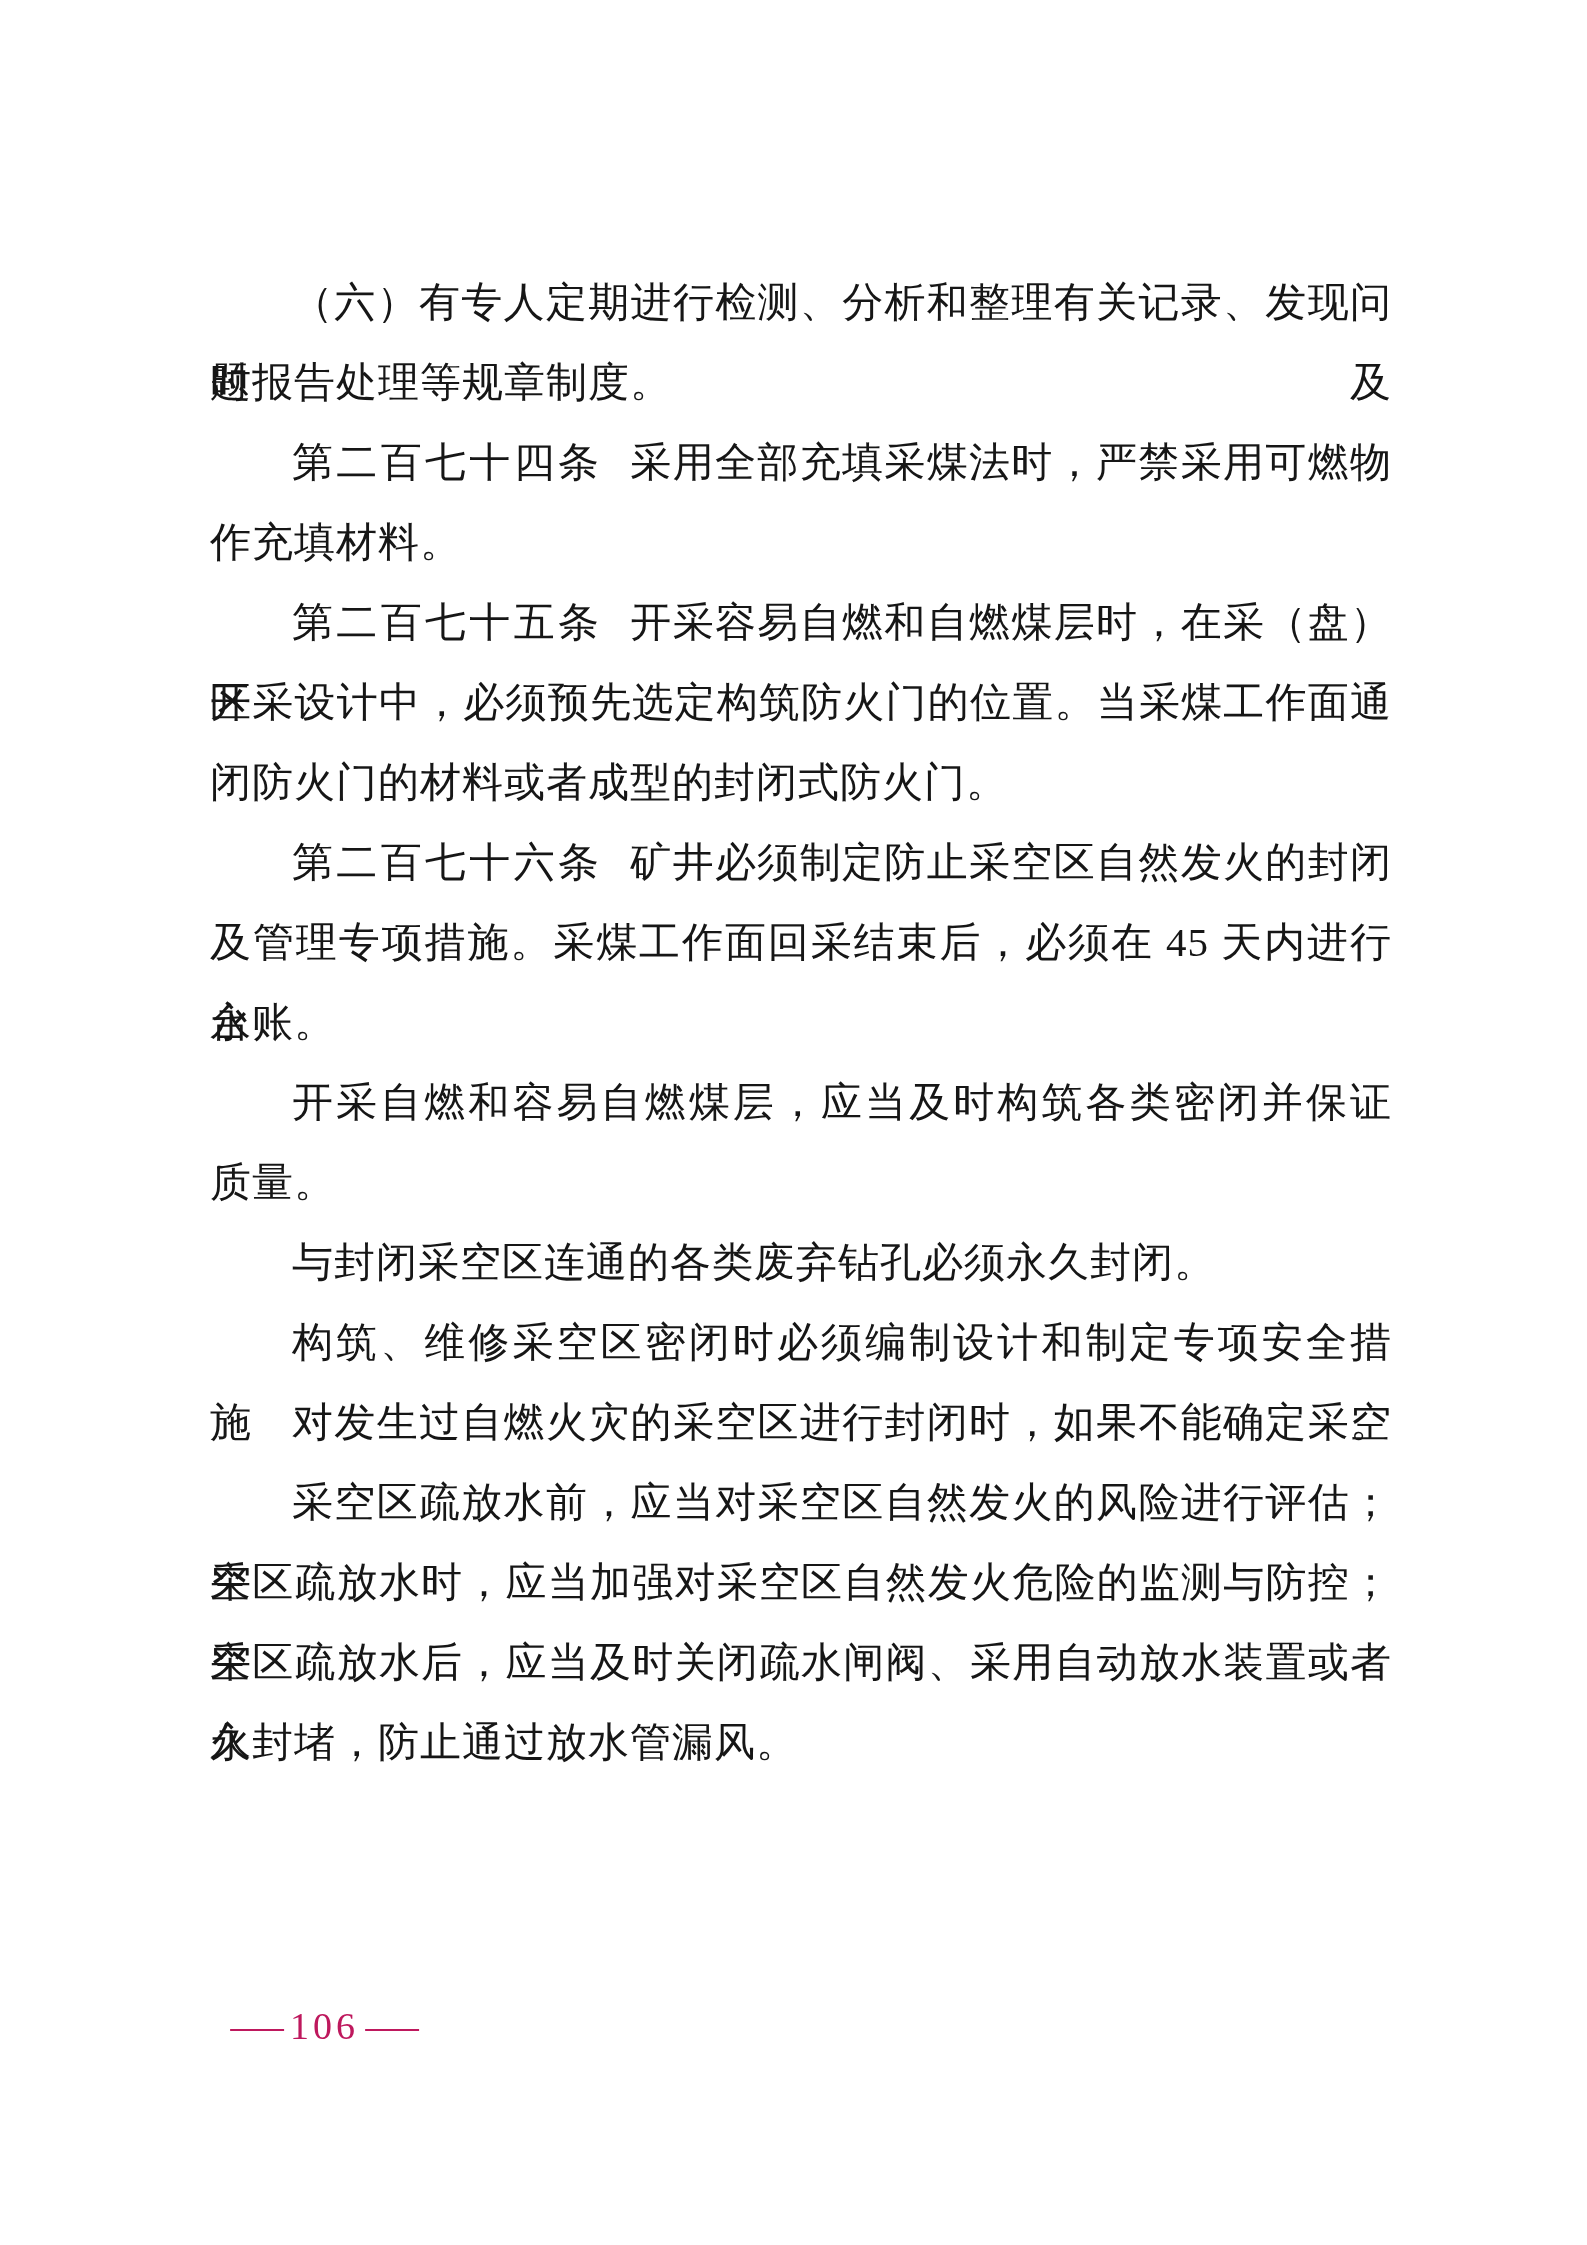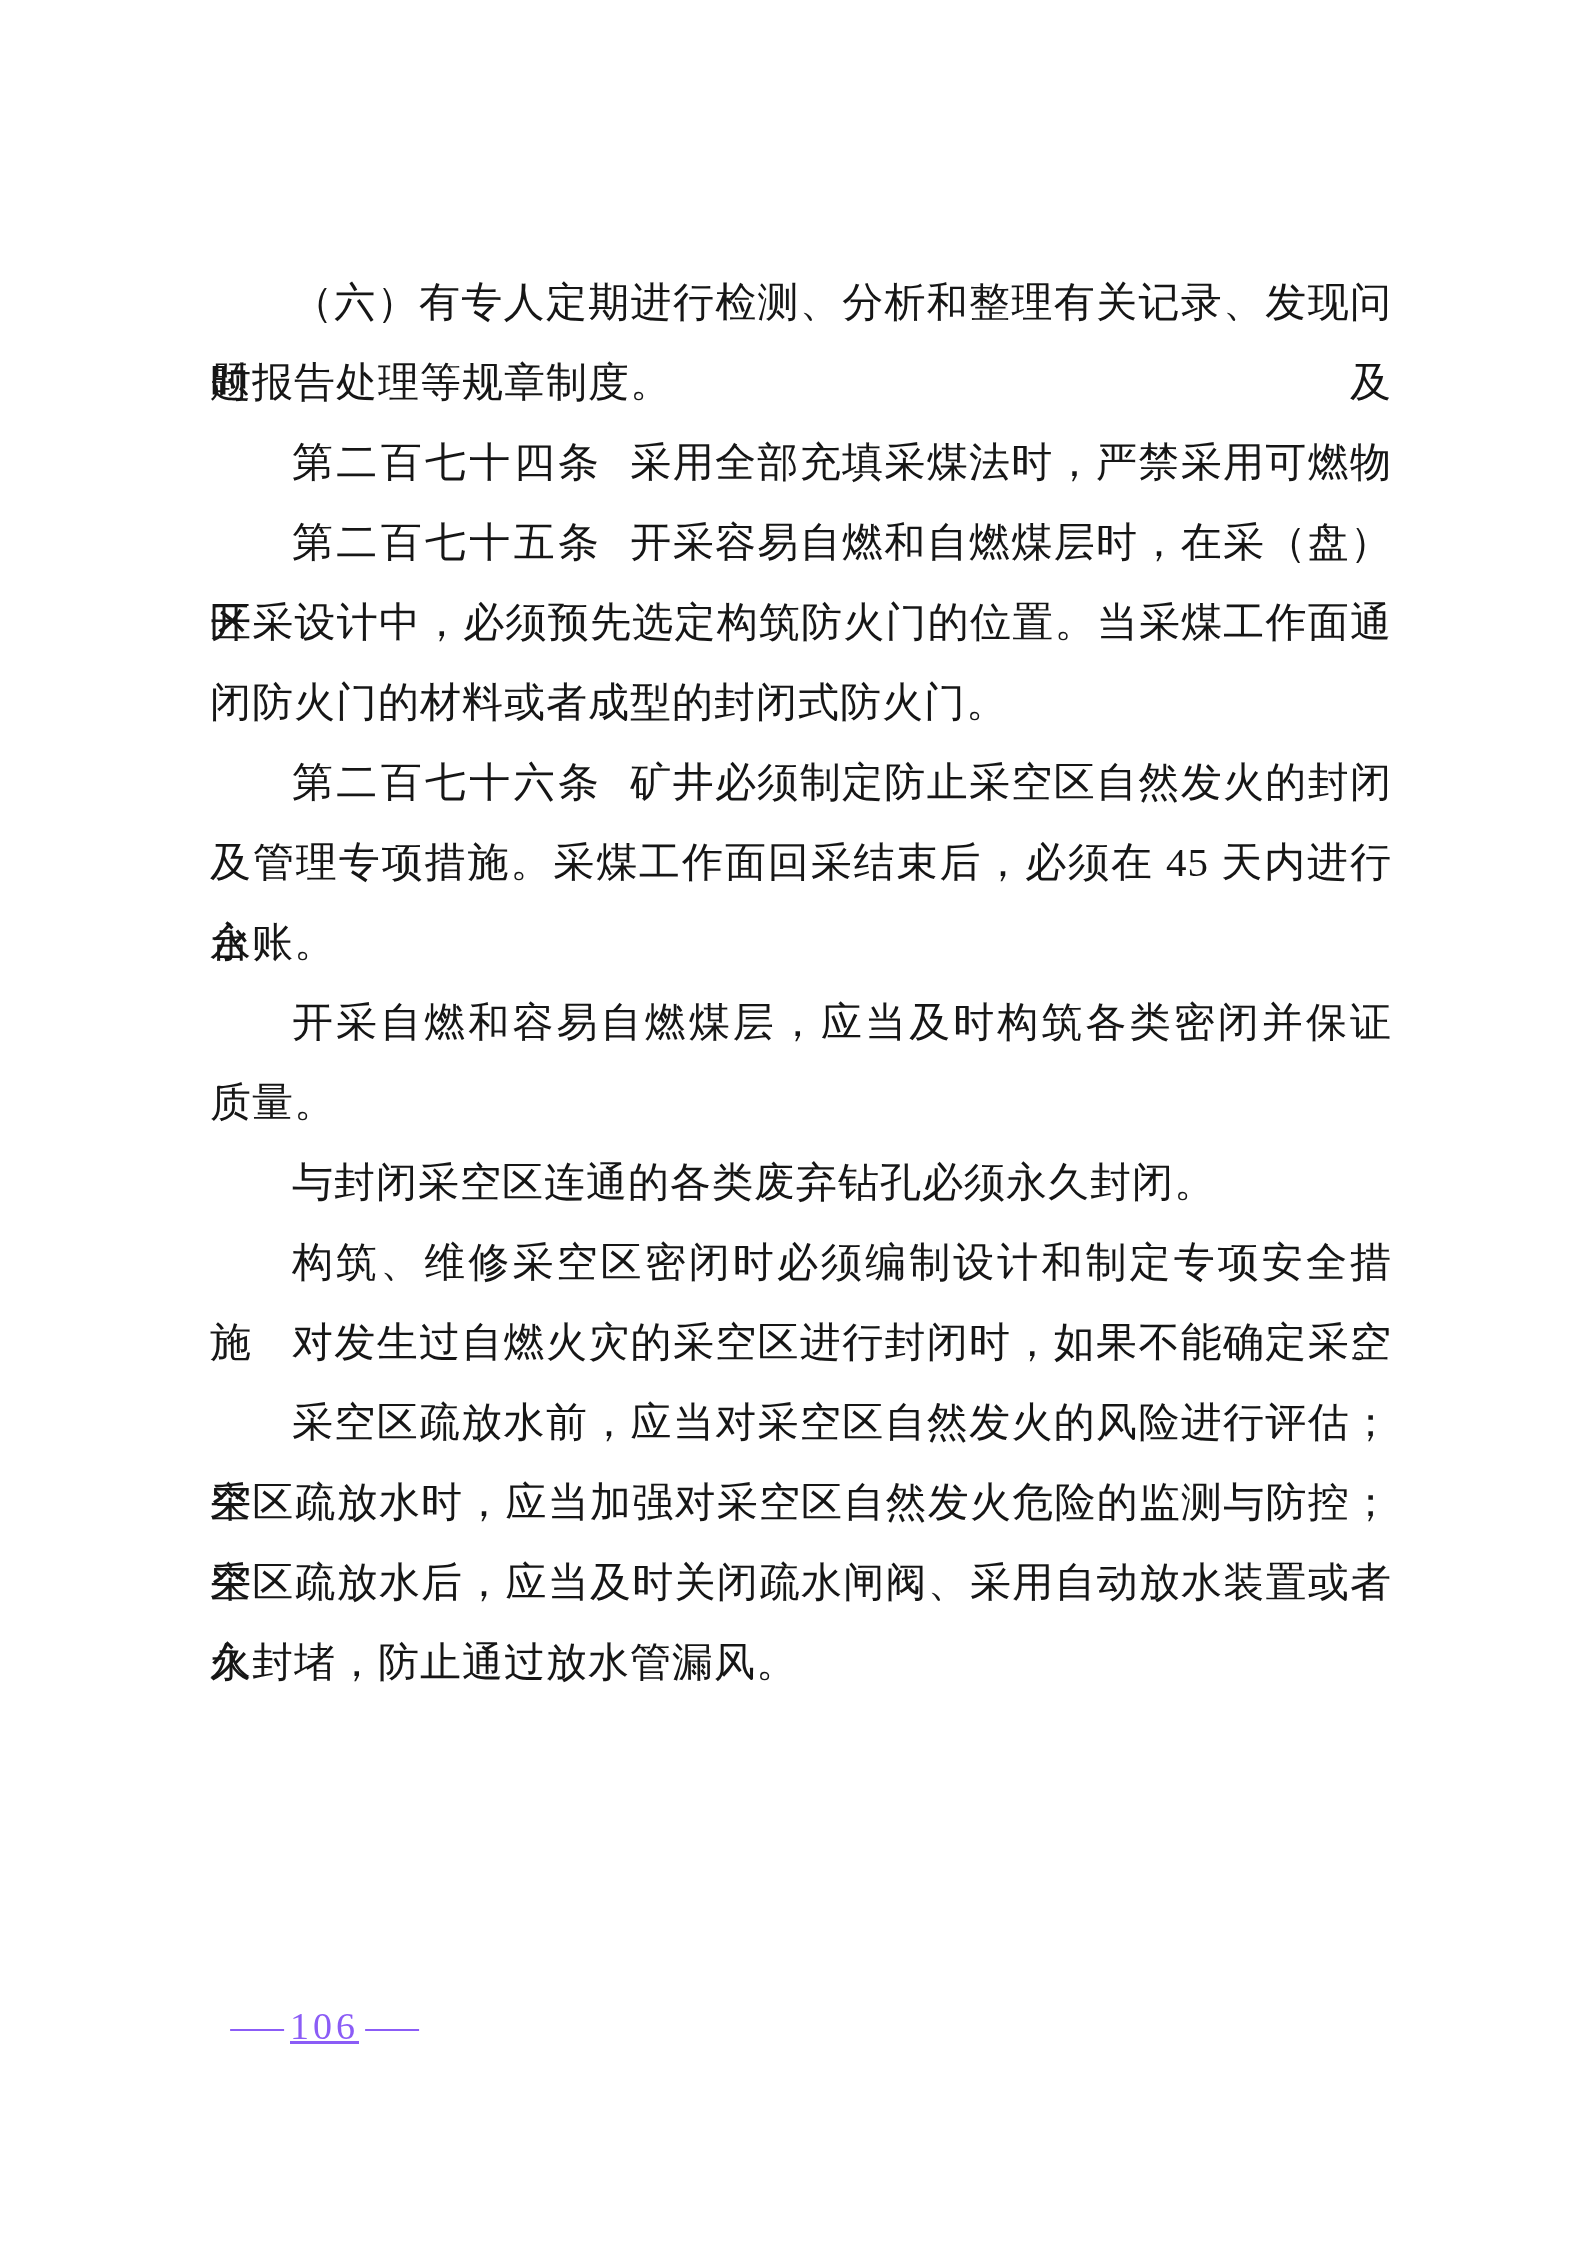--- a/index.html
+++ b/index.html
@@ -43,22 +43,21 @@
     margin-right: 28px;
     letter-spacing: 3px;
   }
   .footer {
     position: absolute;
     left: 224px;
     top: 1998px;
     font-size: 38px;
     line-height: 56px;
     font-family: "Liberation Serif", "DejaVu Serif", serif;
-    color: #8b5cf6;
-    text-decoration: underline;
+    color: #be185d;
   }
   .footer .dash {
     display: inline-block;
     margin: 0 14px;
     transform: scaleX(1.4);
   }
   .footer .num {
     letter-spacing: 4px;
   }
 </style>
@@ -66,20 +65,21 @@
 <body>
 
 <div class="page">
 
   <div class="textblock">
 
     <div class="ln indent fill"><span>（六）有专人定期进行检测、分析和整理有关记录、发现问题及</span></div>
     <div class="ln"><span>时报告处理等规章制度。</span></div>
 
     <div class="ln indent fill"><span class="art">第二百七十四条</span><span>采用全部充填采煤法时，严禁采用可燃物</span></div>
+    <div class="ln"><span>作充填材料。</span></div>
 
     <div class="ln indent fill"><span class="art">第二百七十五条</span><span>开采容易自燃和自燃煤层时，在采（盘）区</span></div>
     <div class="ln fill"><span>开采设计中，必须预先选定构筑防火门的位置。当采煤工作面通</span></div>
     <div class="ln"><span>闭防火门的材料或者成型的封闭式防火门。</span></div>
 
     <div class="ln indent fill"><span class="art">第二百七十六条</span><span>矿井必须制定防止采空区自然发火的封闭</span></div>
     <div class="ln fill"><span>及管理专项措施。采煤工作面回采结束后，必须在 45 天内进行永</span></div>
     <div class="ln"><span>台账。</span></div>
 
     <div class="ln indent fill"><span>开采自燃和容易自燃煤层，应当及时构筑各类密闭并保证</span></div>

